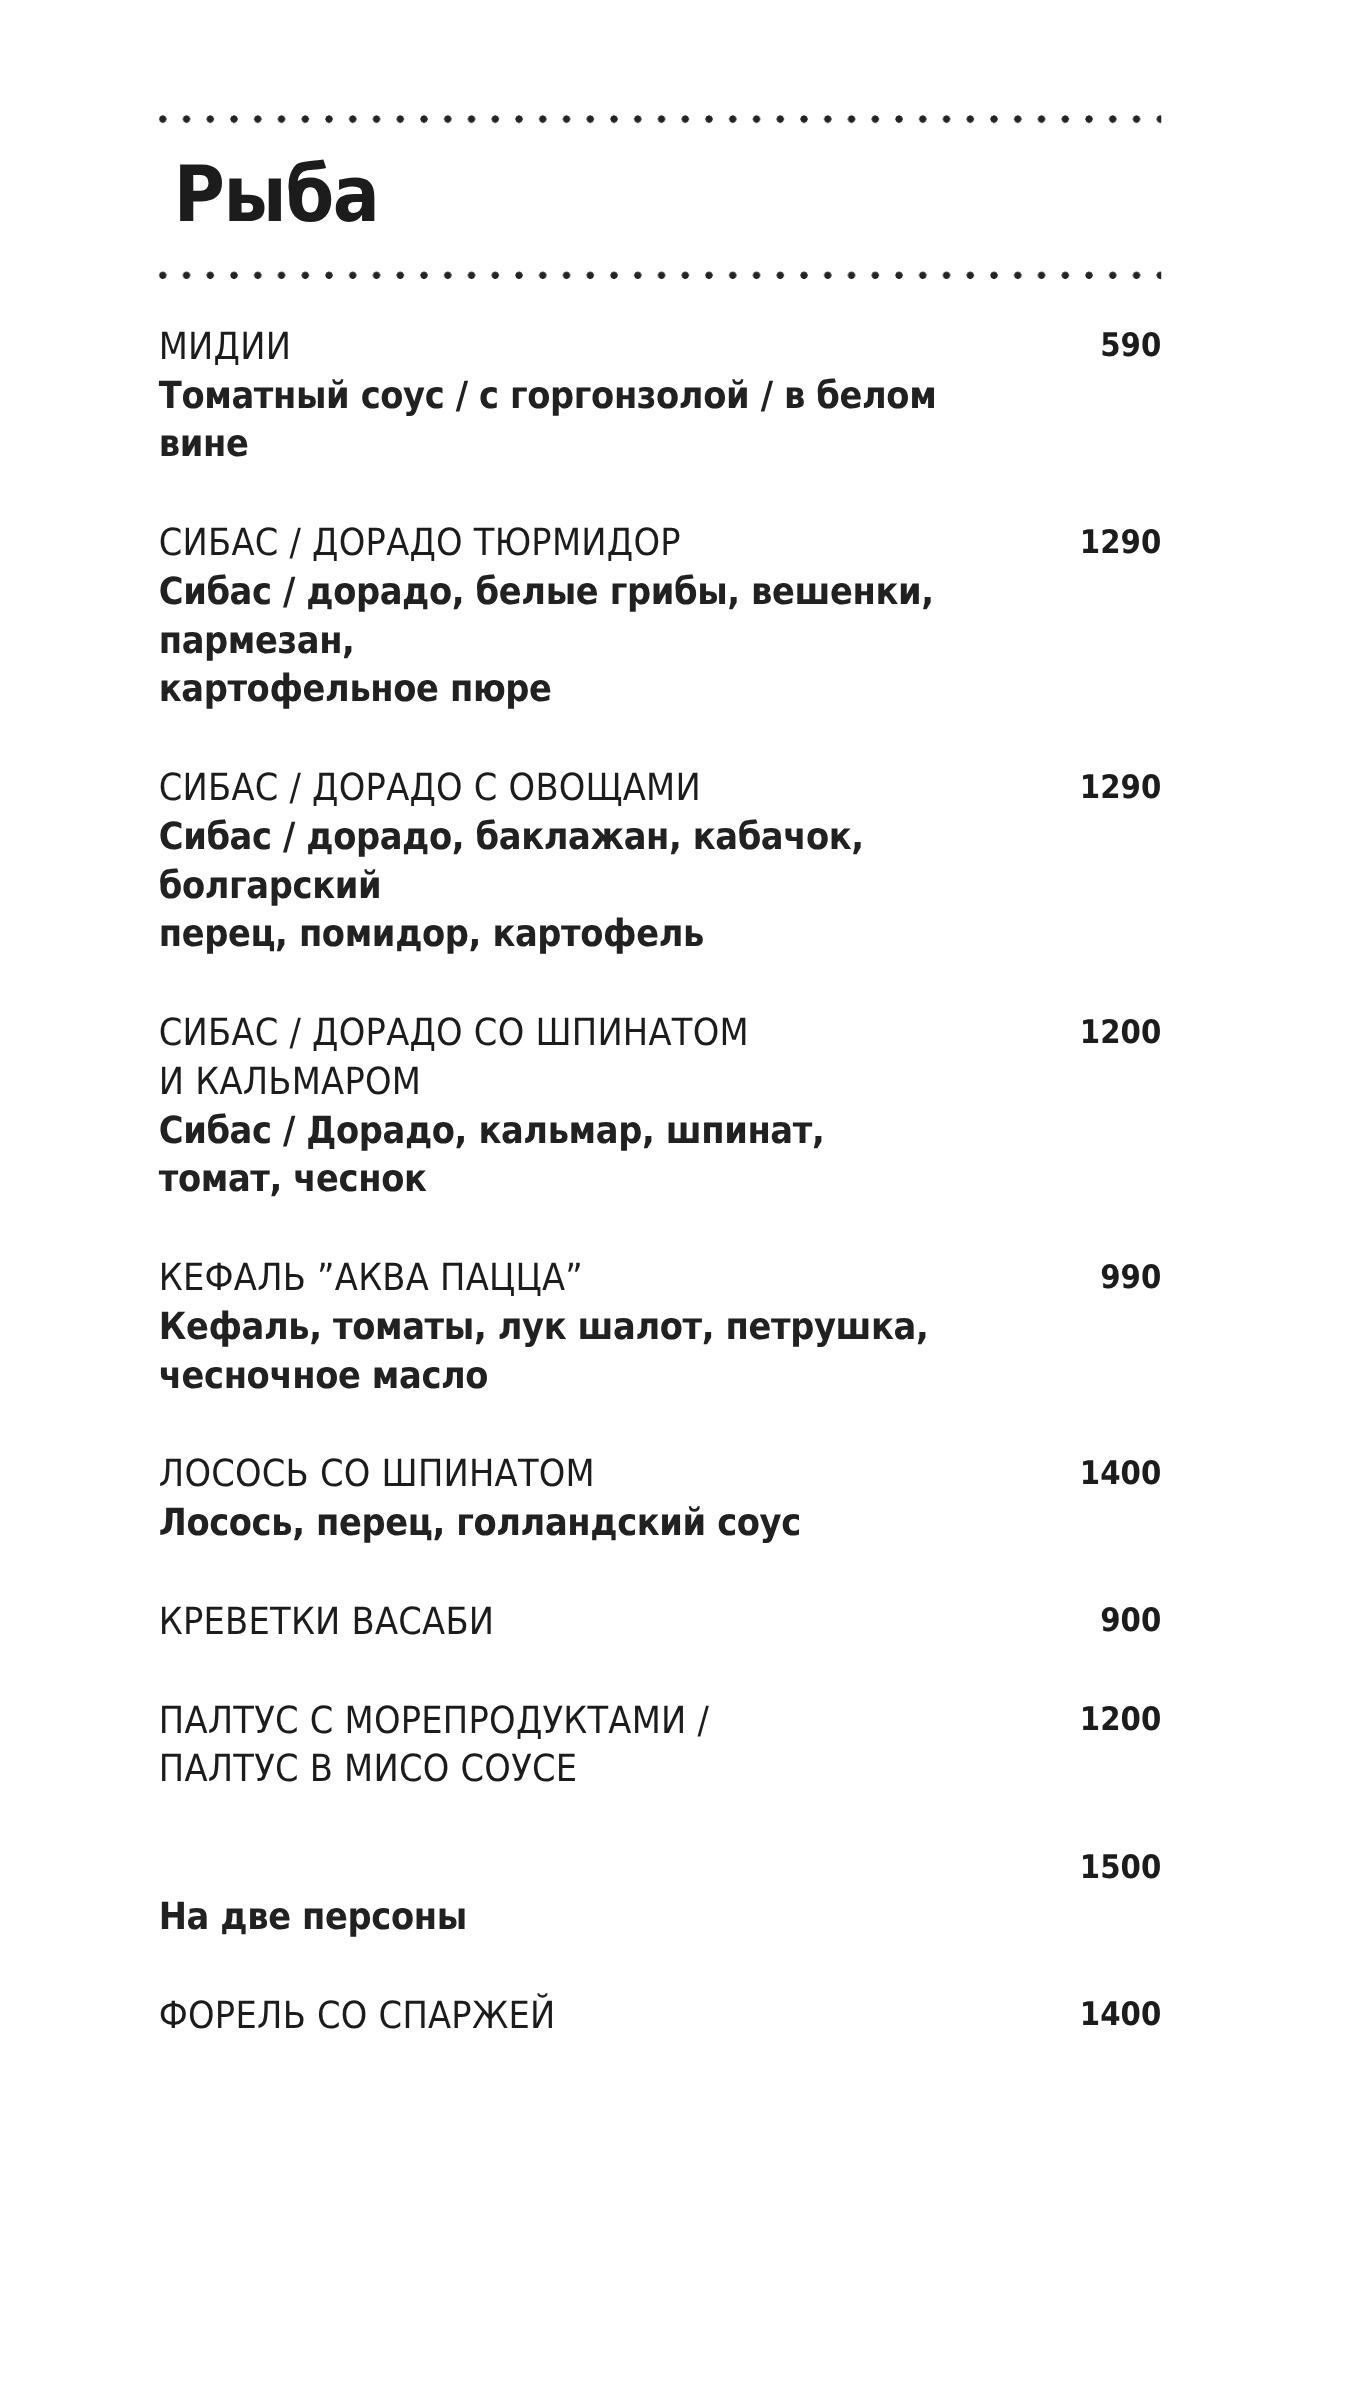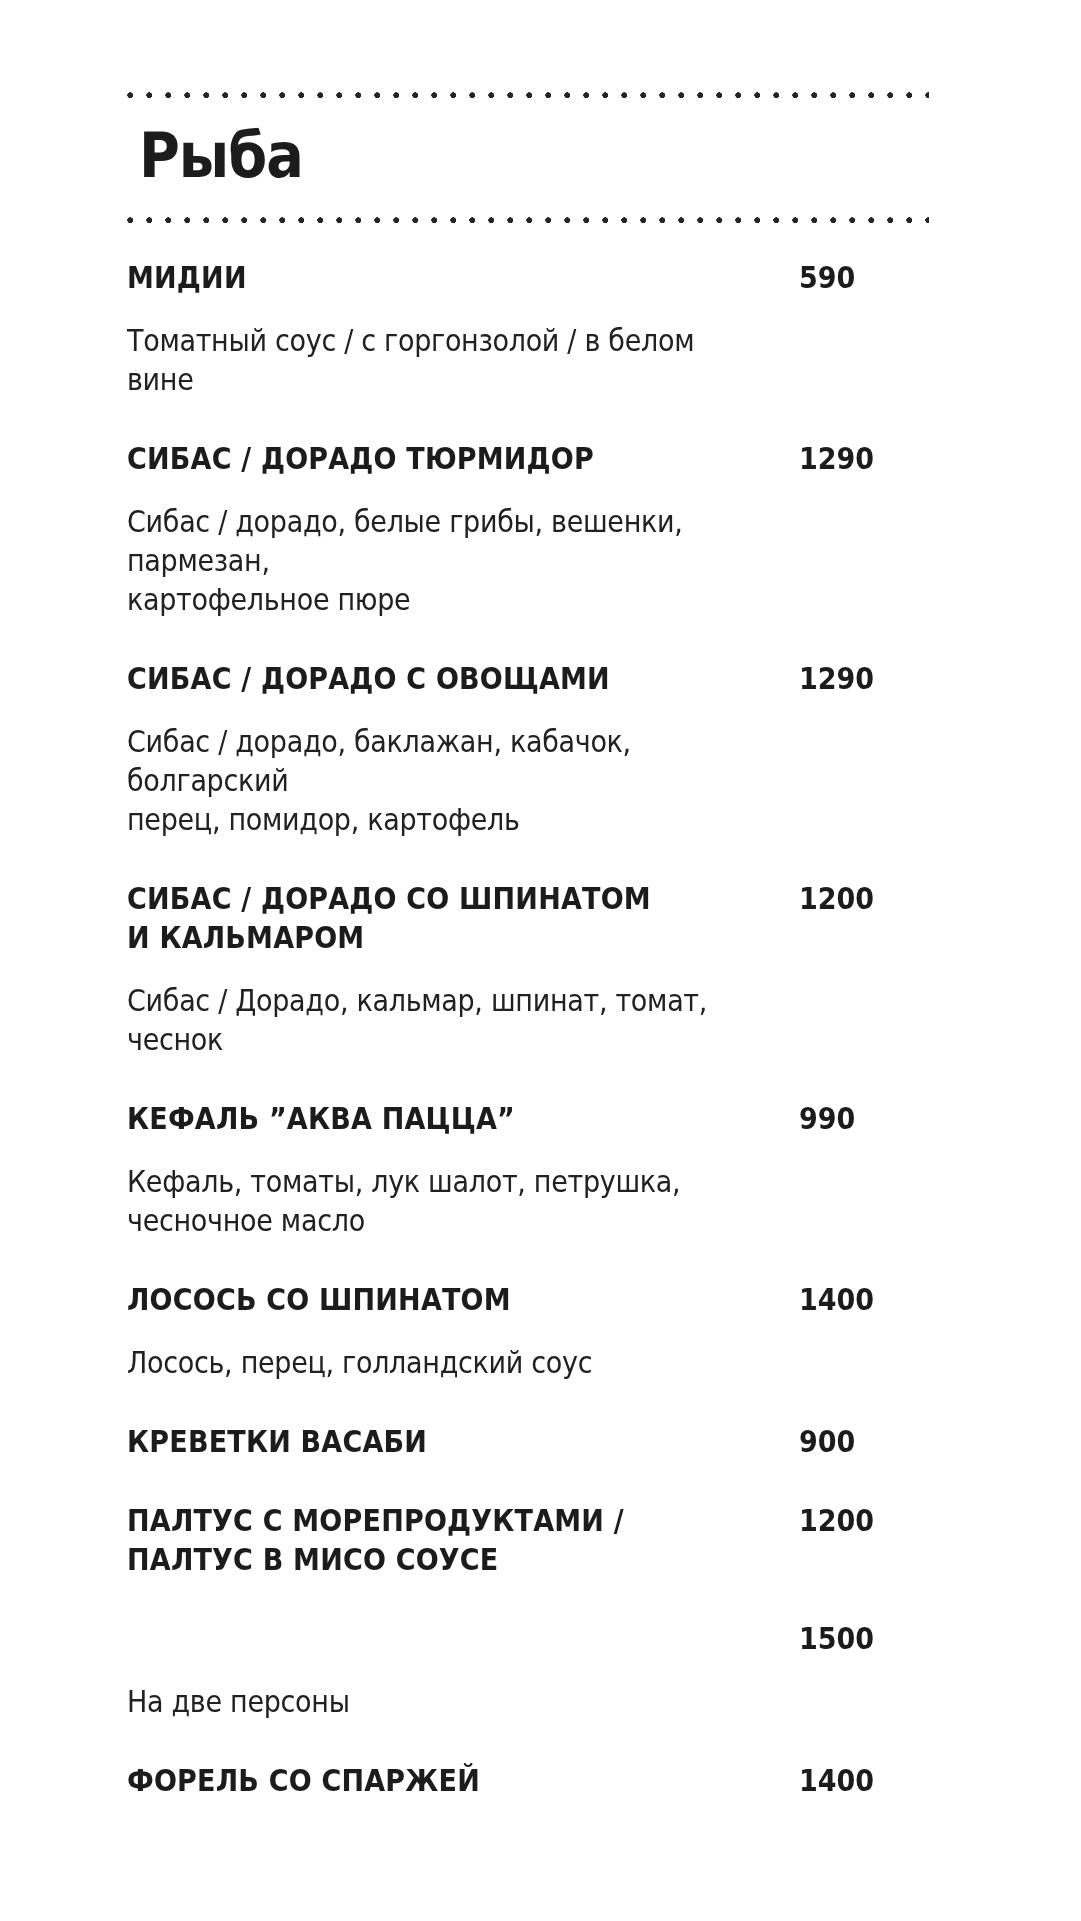--- a/index.html
+++ b/index.html
@@ -40,39 +40,39 @@
   .row {
     display: flex;
     align-items: flex-start;
   }
   .name {
     flex: 1 1 auto;
     max-width: 600px;
     padding-right: 24px;
     font-size: 30px;
     line-height: 39px;
-    font-weight: 700;
+    font-weight: 400;
     letter-spacing: 0.2px;
     text-transform: uppercase;
   }
   .price {
     flex: 0 0 130px;
     margin-left: auto;
-    font-size: 30px;
+    text-align: right;
+    font-size: 26px;
     line-height: 39px;
     font-weight: 700;
   }
   .desc {
     max-width: 640px;
     font-size: 30px;
     line-height: 39px;
-    font-weight: 400;
+    font-weight: 700;
     letter-spacing: -0.3px;
     color: #212121;
-    margin-top: 24px;
   }
   .desc:empty { display: none; }
 </style>
 </head>
 <body>
 
 <div class="page">
   <div class="dotted"></div>
   <h1 class="title">Рыба</h1>
   <div class="dotted"></div>

